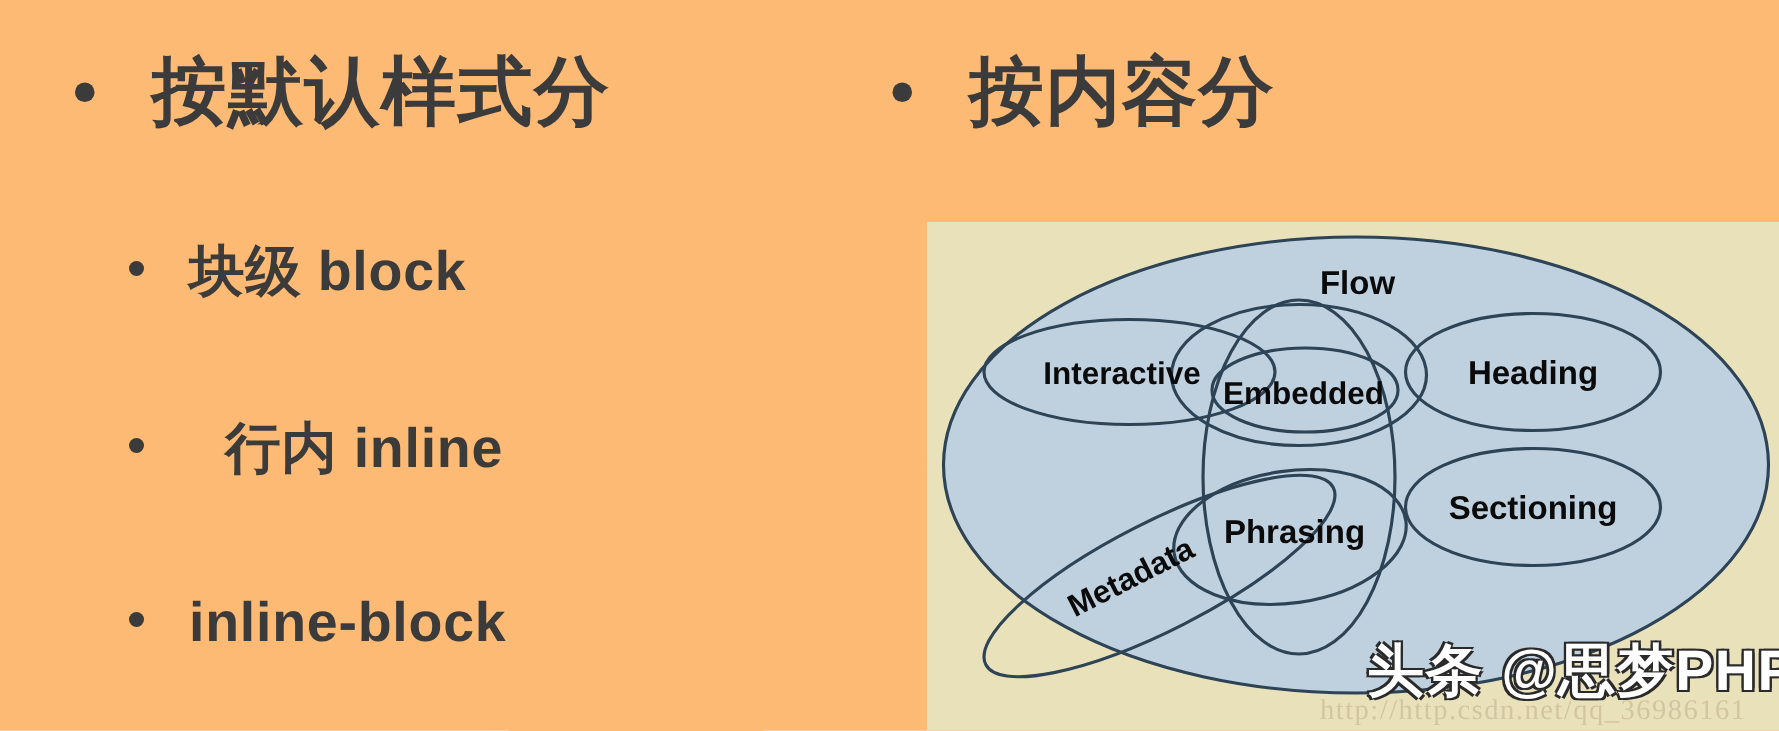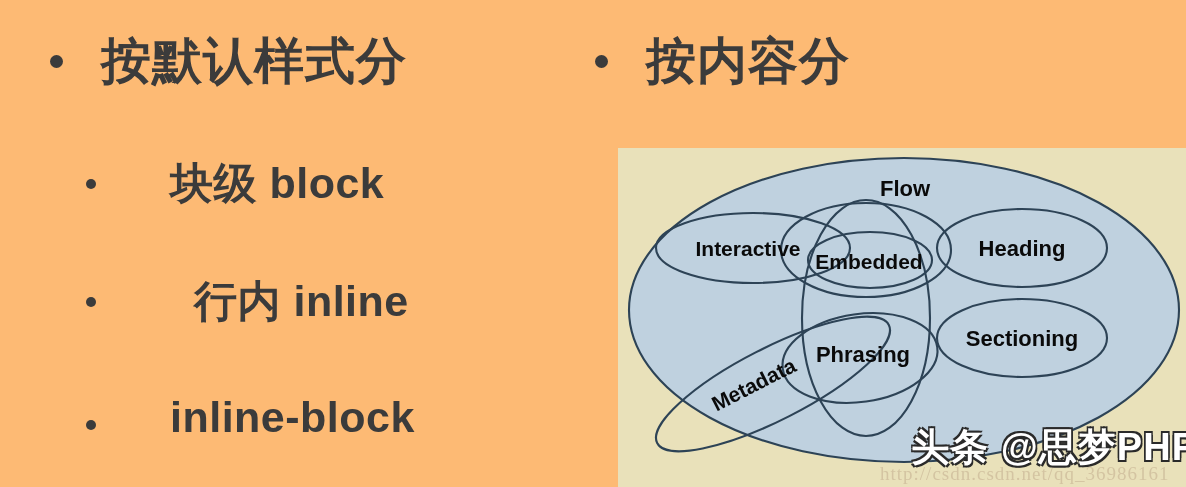--- a/index.html
+++ b/index.html
@@ -67,30 +67,29 @@
 
   
   .lvl2 .dot {
     width: 10px;
     height: 10px;
     margin-right: 30px;
     position: relative;
     top: -9px;
   }
   .lvl2 .txt {
-    font-size: 43px;
+    font-size: 37px;
     font-weight: 700;
     color: #3b3b3b;
     letter-spacing: 0.5px;
     line-height: 1;
-    margin-left: 44px;
   }
   .sub1 { left: 86px; top: 162px; }
   .sub2 { left: 86px; top: 280px; gap: 24px; }
-  .sub3 { left: 86px; top: 396px; align-items: flex-end; }
+  .sub3 { left: 86px; top: 396px; }
 
   
   .right-col {
     position: absolute;
     left: 590px;
     top: 0;
     width: 616px;
     height: 487px;
   }
 
@@ -241,18 +240,18 @@
 
         <text class="venn-label" x="404" y="108" font-size="22" text-anchor="middle">Heading</text>
 
         <text class="venn-label" x="245" y="214" font-size="22" text-anchor="middle">Phrasing</text>
 
         <text class="venn-label" x="404" y="198" font-size="22" text-anchor="middle">Sectioning</text>
 
         <text class="venn-label" x="139" y="243" font-size="21" text-anchor="middle" transform="rotate(-27 139 243)">Metadata</text>
       </svg>
 
-      <div class="wm-url">http://csdn.csdn.net/qq_36986161</div>
+      <div class="wm-url">http://http.csdn.net/qq_36986161</div>
       <div class="wm-brand">头条 @思梦PHP</div>
     </div>
 
   </div>
 </div>
 
 </body></html>

